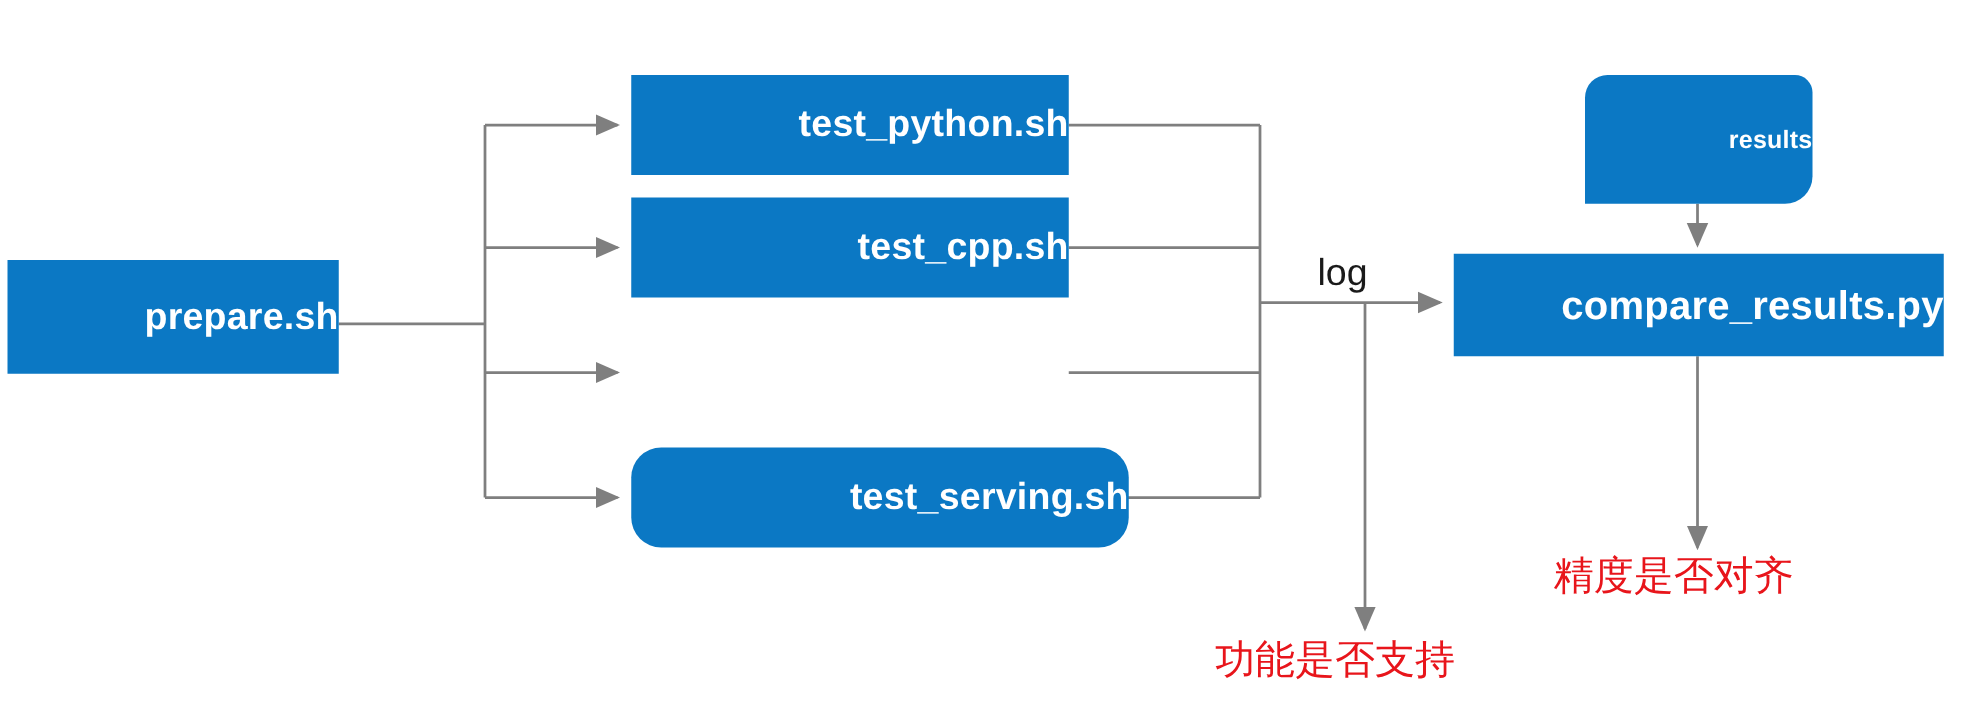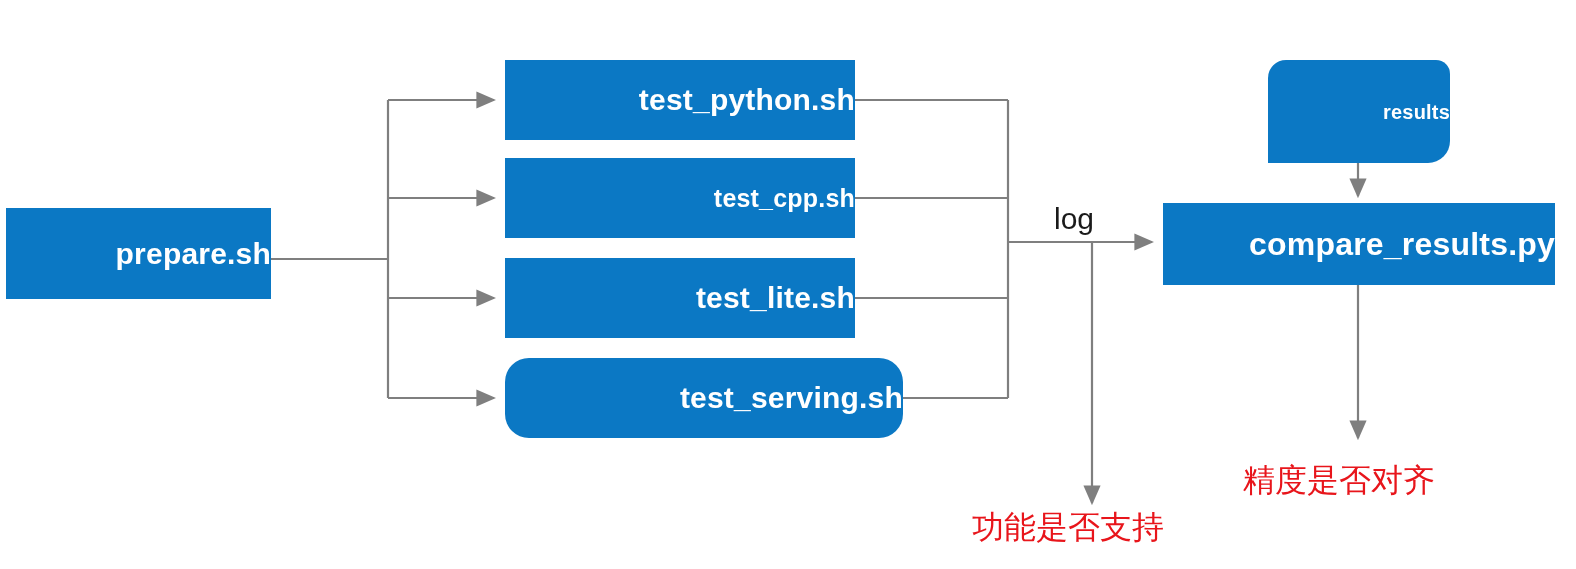--- a/index.html
+++ b/index.html
@@ -50,21 +50,21 @@
     font-size: 30px;
   }
   #node-test-python {
     left: 505px; top: 60px;  width: 350px; height: 80px;
     background: #0b78c4;
     font-size: 30px;
   }
   #node-test-cpp {
     left: 505px; top: 158px; width: 350px; height: 80px;
     background: #0b78c4;
-    font-size: 25px;
+    font-size: 30px;
   }
   #node-test-lite {
     left: 505px; top: 258px; width: 350px; height: 80px;
     background: #0b78c4;
     font-size: 30px;
   }
   #node-test-serving {
     left: 505px; top: 358px; width: 398px; height: 80px;
     background: #0b78c4;
     font-size: 30px;
@@ -96,21 +96,21 @@
   .note-red {
     position: absolute;
     color: #e8151b;
     font-size: 32px;
     line-height: 1;
     white-space: nowrap;
     font-weight: normal;
     user-select: none;
   }
   #note-feature  { left: 972px;  top: 511px; }
-  #note-accuracy { left: 1243px; top: 464px; }
+  #note-accuracy { left: 1243px; top: 444px; }
 </style>
 </head>
 <body>
 
 <div id="canvas">
 
   <svg id="wires" viewBox="0 0 1576 569" width="1576" height="569" xmlns="http://www.w3.org/2000/svg">
     <defs>
       <marker id="arrow" markerWidth="9" markerHeight="9" refX="8" refY="4.5" orient="auto" markerUnits="strokeWidth">
         <path d="M 0 0.6 L 9 4.5 L 0 8.4 z" fill="#7f7f7f"></path>
@@ -148,23 +148,20 @@
   </div>
 
   <div class="node" id="node-test-python">
     <span class="node-label">test_python.sh</span>
   </div>
 
   <div class="node" id="node-test-cpp">
     <span class="node-label">test_cpp.sh</span>
   </div>
 
-  <div class="node" id="node-test-lite">
-    <span class="node-label">test_lite.sh</span>
-  </div>
 
   <div class="node" id="node-test-serving">
     <span class="node-label">test_serving.sh</span>
   </div>
 
   <div class="node" id="node-results">
     <span class="node-label">results</span>
   </div>
 
   <div class="node" id="node-compare">

